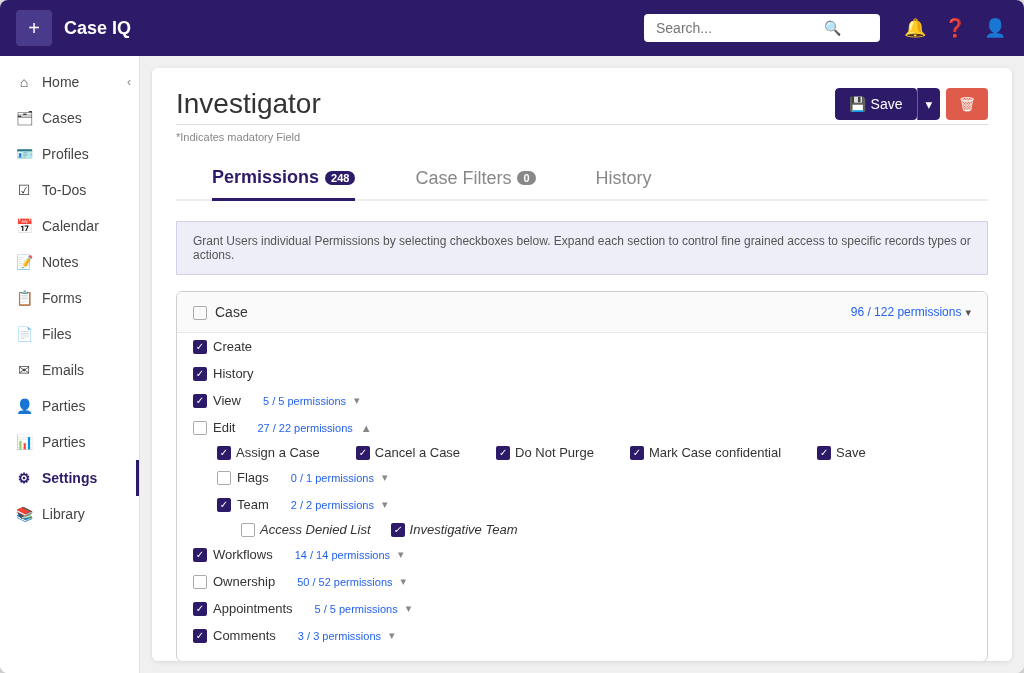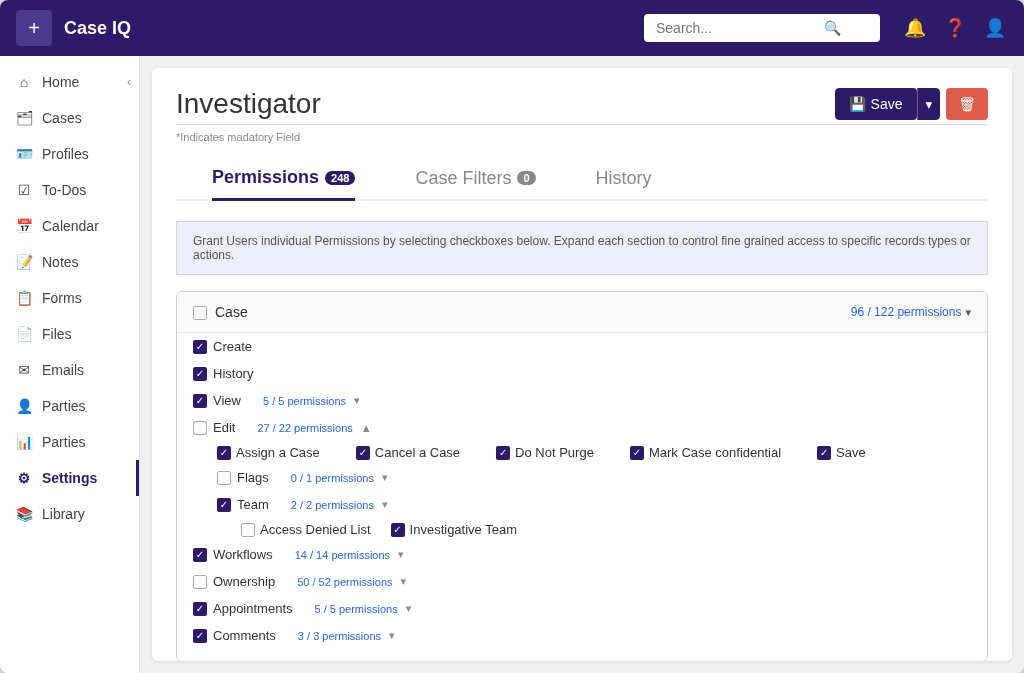--- a/index.html
+++ b/index.html
@@ -55,21 +55,21 @@
     .info-banner { background: #eeeef8; border: 1px solid #d0d0e8; border-radius: 1px; padding: 12px 16px; font-size: 12px; color: #555; margin-bottom: 16px; }
 
     
     .perm-container { border: 1px solid #d0d0d0; border-radius: 6px; overflow: hidden; }
     .perm-section-header { display: flex; align-items: center; justify-content: space-between; padding: 12px 16px; background: #fafafa; border-bottom: 1px solid #e8e8e8; }
     .perm-section-title { display: flex; align-items: flex-end; gap: 8px; font-size: 14px; font-weight: 500; color: #333; }
     .perm-section-count { color: #2563eb; font-size: 12px; display: flex; align-items: center; gap: 4px; text-align: center; }
     .perm-body { padding: 0 16px 12px; }
     .perm-row { display: flex; align-items: center; gap: 6px; padding: 6px 0; font-size: 13px; }
     .perm-row.indent-1 { padding-left: 16px; }
-    .perm-row.indent-2 { padding-left: 32px; }
+    .perm-row.indent-2 { padding-left: 32px; font-style: italic; }
     .perm-label { font-size: 13px; color: #333; }
     .sub-count { color: #2563eb; font-size: 11px; margin-left: 16px; cursor: pointer; }
     .sub-arrow { color: #888; font-size: 11px; margin-left: 2px; cursor: pointer; }
     .checkbox-checked { width: 14px; height: 14px; background: #2d1b69; border-radius: 2px; display: inline-flex; align-items: center; justify-content: center; flex-shrink: 0; }
     .checkbox-checked::after { content: '✓'; color: white; font-size: 10px; }
     .checkbox-unchecked { width: 14px; height: 14px; border: 1.5px solid #aaa; border-radius: 2px; display: inline-flex; flex-shrink: 0; }
     .perm-multi-item { display: flex; align-items: center; gap: 5px; font-size: 13px; }
     .chevron-icon { font-size: 11px; color: #555; cursor: pointer; }
   </style>
 </head>

